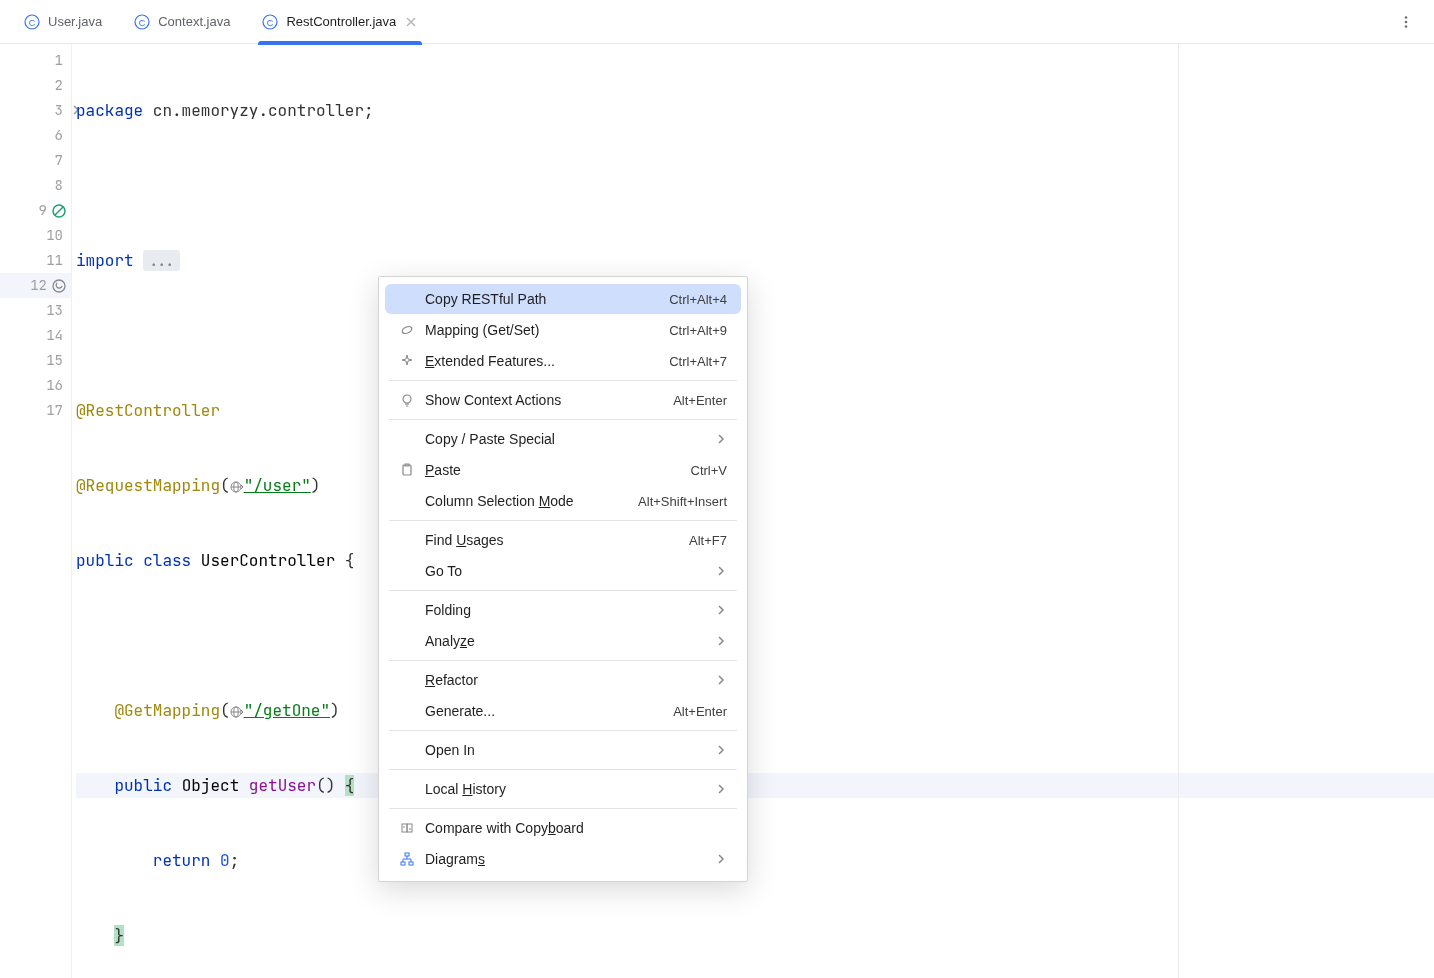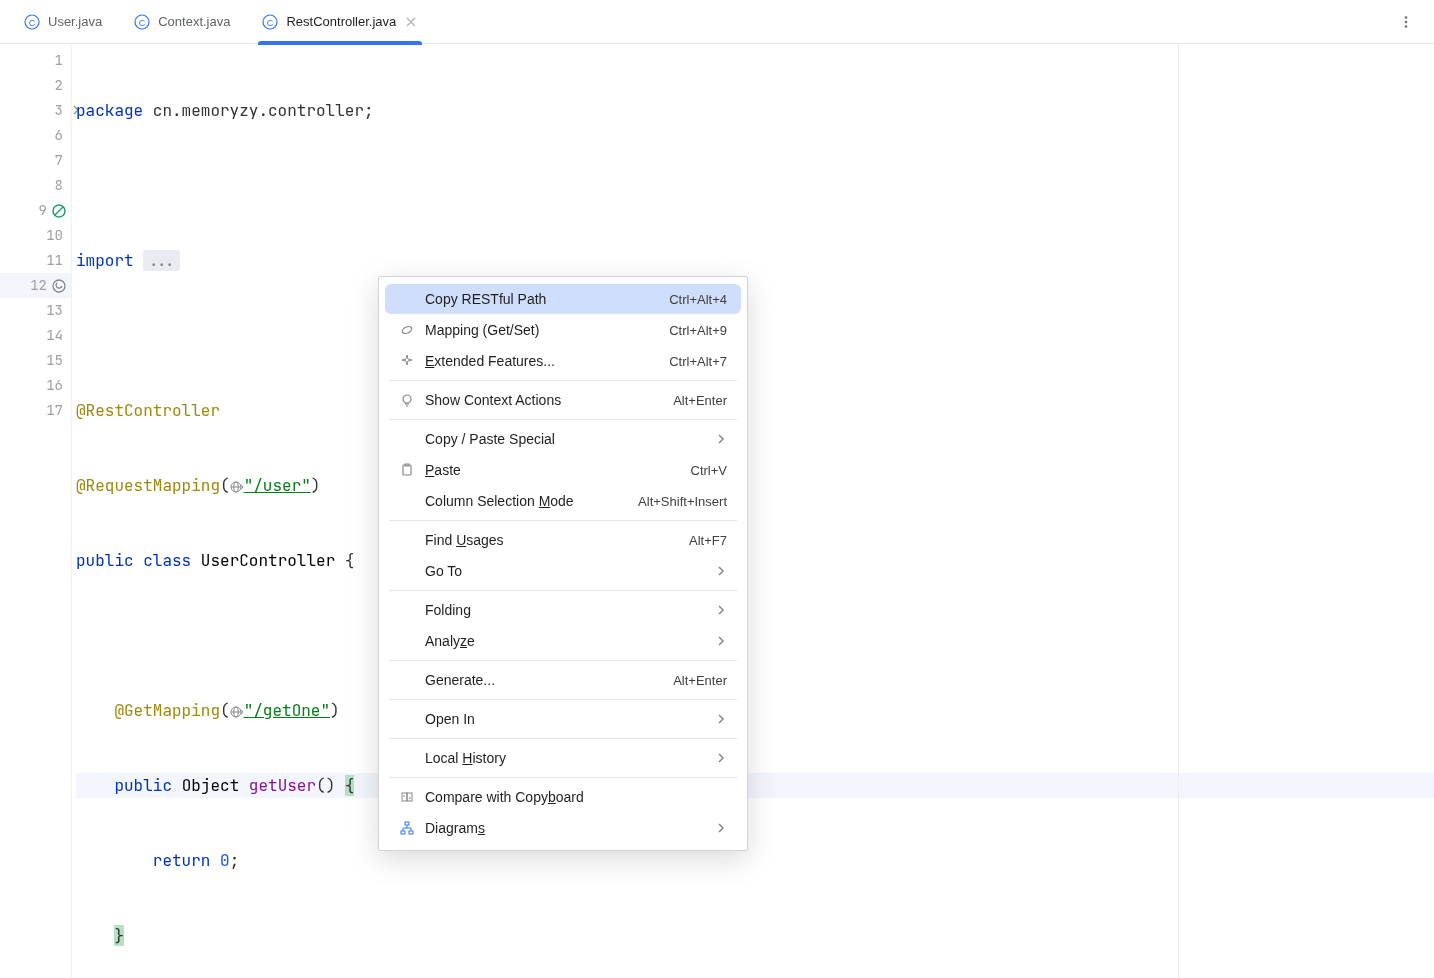--- a/index.html
+++ b/index.html
@@ -449,20 +449,27 @@
   <div class="menu-item">
     <span class="menu-icon"></span>
     <span class="menu-label"><span>Analy</span><span class="underline-letter">z</span><span>e</span></span>
     <span class="menu-arrow"><svg width="8" height="10" viewBox="0 0 8 10">
           <path d="M2 1 L6 5 L2 9" stroke="#888" stroke-width="1.5" fill="none"></path>
         </svg></span>
   </div>
   <div class="menu-separator"></div>
   <div class="menu-item">
     <span class="menu-icon"></span>
+    <span class="menu-label"><span class="underline-letter">R</span><span>efactor</span></span>
+    <span class="menu-arrow"><svg width="8" height="10" viewBox="0 0 8 10">
+          <path d="M2 1 L6 5 L2 9" stroke="#888" stroke-width="1.5" fill="none"></path>
+        </svg></span>
+  </div>
+  <div class="menu-item">
+    <span class="menu-icon"></span>
     <span class="menu-label">Generate...</span>
     <span class="menu-shortcut">Alt+Enter</span>
   </div>
   <div class="menu-separator"></div>
   <div class="menu-item">
     <span class="menu-icon"></span>
     <span class="menu-label">Open In</span>
     <span class="menu-arrow"><svg width="8" height="10" viewBox="0 0 8 10">
           <path d="M2 1 L6 5 L2 9" stroke="#888" stroke-width="1.5" fill="none"></path>
         </svg></span>

